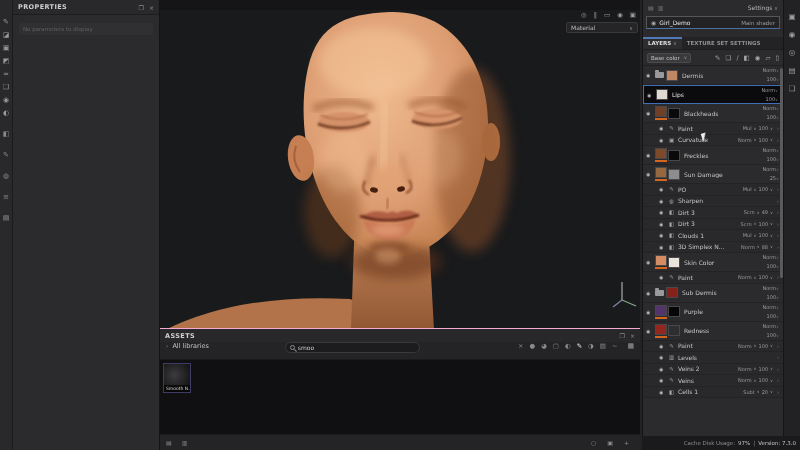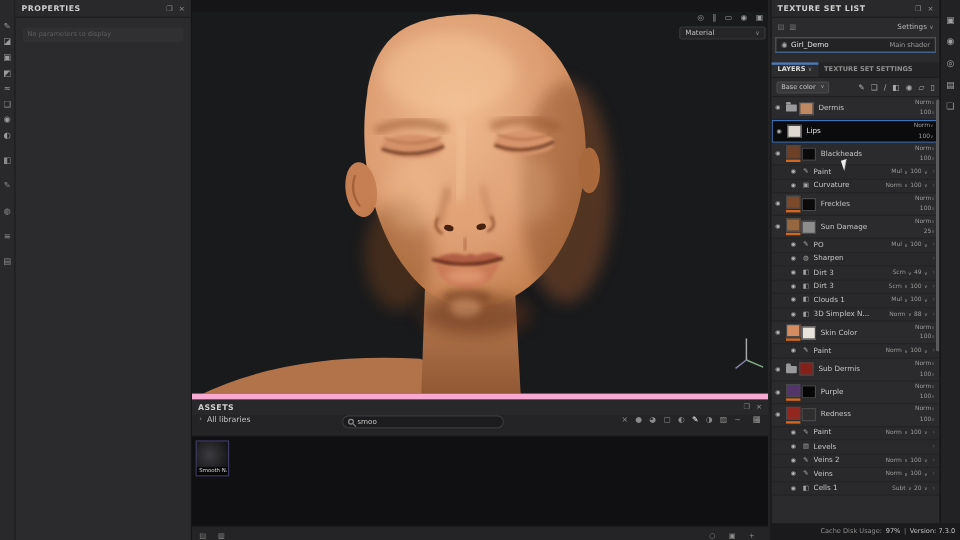--- a/index.html
+++ b/index.html
@@ -28,21 +28,21 @@
   #vp-topstrip { left:0; top:0; width:480px; height:10px; background:#151517; }
   #vp-icons { right:4px; top:11px; display:flex; gap:7px; align-items:center; }
   #vp-icons .vic { font-size:6.5px; color:#9c9c9c; }
   #material-dd { right:2px; top:22px; width:72px; height:11px; background:#252527; border:1px solid #39393b;
     border-radius:2px; display:flex; align-items:center; padding:0 4px; }
   #material-dd .lbl { flex:1; font-size:6px; color:#bdbdbd; }
   #material-dd .chev { font-size:5px; color:#8f8f8f; }
   #viewport svg { position:absolute; left:0; top:0; }
 
   
-  #assets-panel { left:160px; top:328px; width:480px; height:122px; background:#242426; border-top:5px solid #f9a8d4; }
+  #assets-panel { left:160px; top:328px; width:480px; height:122px; background:#242426; border-top:1px solid #f9a8d4; }
   #assets-header { height:13px; display:flex; align-items:center; padding:0 5px; background:#28282a; }
   #assets-toolbar { height:18px; display:flex; align-items:flex-start; background:#242426; padding:0 6px; border-bottom:1px solid #1a1a1c; }
   #lib-chevron { font-size:6px; color:#8d8d8d; margin-right:4px; }
   #lib-label { font-size:6.5px; color:#c2c2c2; margin-right:8px; }
   #asset-search { width:135px; height:11px; background:#1c1c1e; border:1px solid #3a3a3c; border-radius:6px;
     display:flex; align-items:center; padding:0 4px; margin-left:68px; }
   .search-glyph { width:5px; height:5px; border:1px solid #8d8d8d; border-radius:50%; position:relative; margin-right:3px; flex:none; }
   .search-glyph::after { content:""; position:absolute; width:3px; height:1px; background:#8d8d8d;
     transform:rotate(45deg); left:3px; top:4px; }
   #asset-search input { background:transparent; border:none; outline:none; color:#c8c8c8; font-size:6px;
@@ -265,25 +265,20 @@
         </span>
       <span class="right" id="assets-footer-right">
           <span class="aft">○</span>
           <span class="aft">▣</span>
           <span class="aft">+</span>
         </span>
     </div>
   </div>
 
   <div id="right-panel" class="abs">
-    <div class="panel-header">
-      <span class="panel-title">TEXTURE SET LIST</span>
-      <span class="hdr-ic">❐</span>
-      <span class="hdr-ic">×</span>
-    </div>
     <div id="tsl-row-settings">
       <span class="mini">▤</span>
       <span class="mini">▥</span>
       <span id="tsl-settings">
         <span>Settings</span>
         <span class="chev" style="font-size:5px;color:#8f8f8f">∨</span>
       </span>
     </div>
     <div id="tsl-set-row">
       <span class="mat">◉</span>

